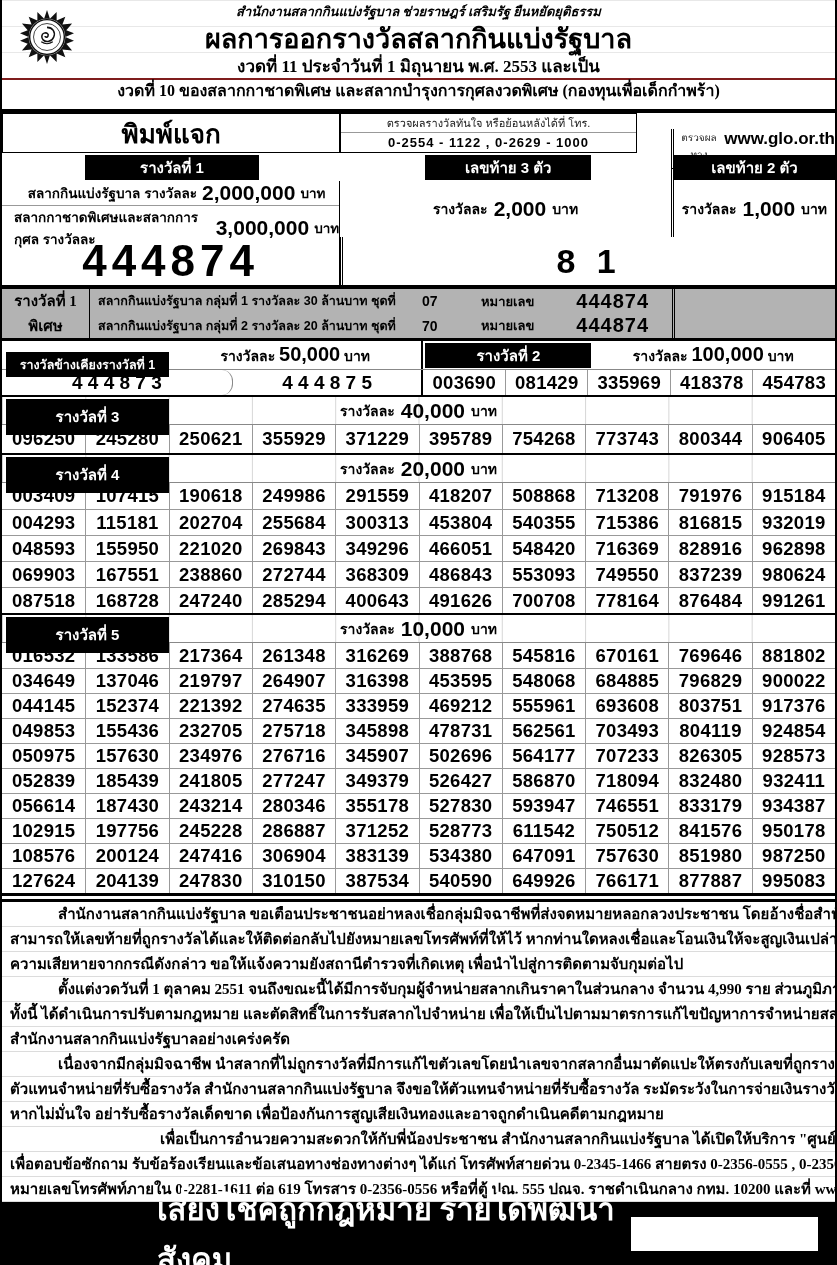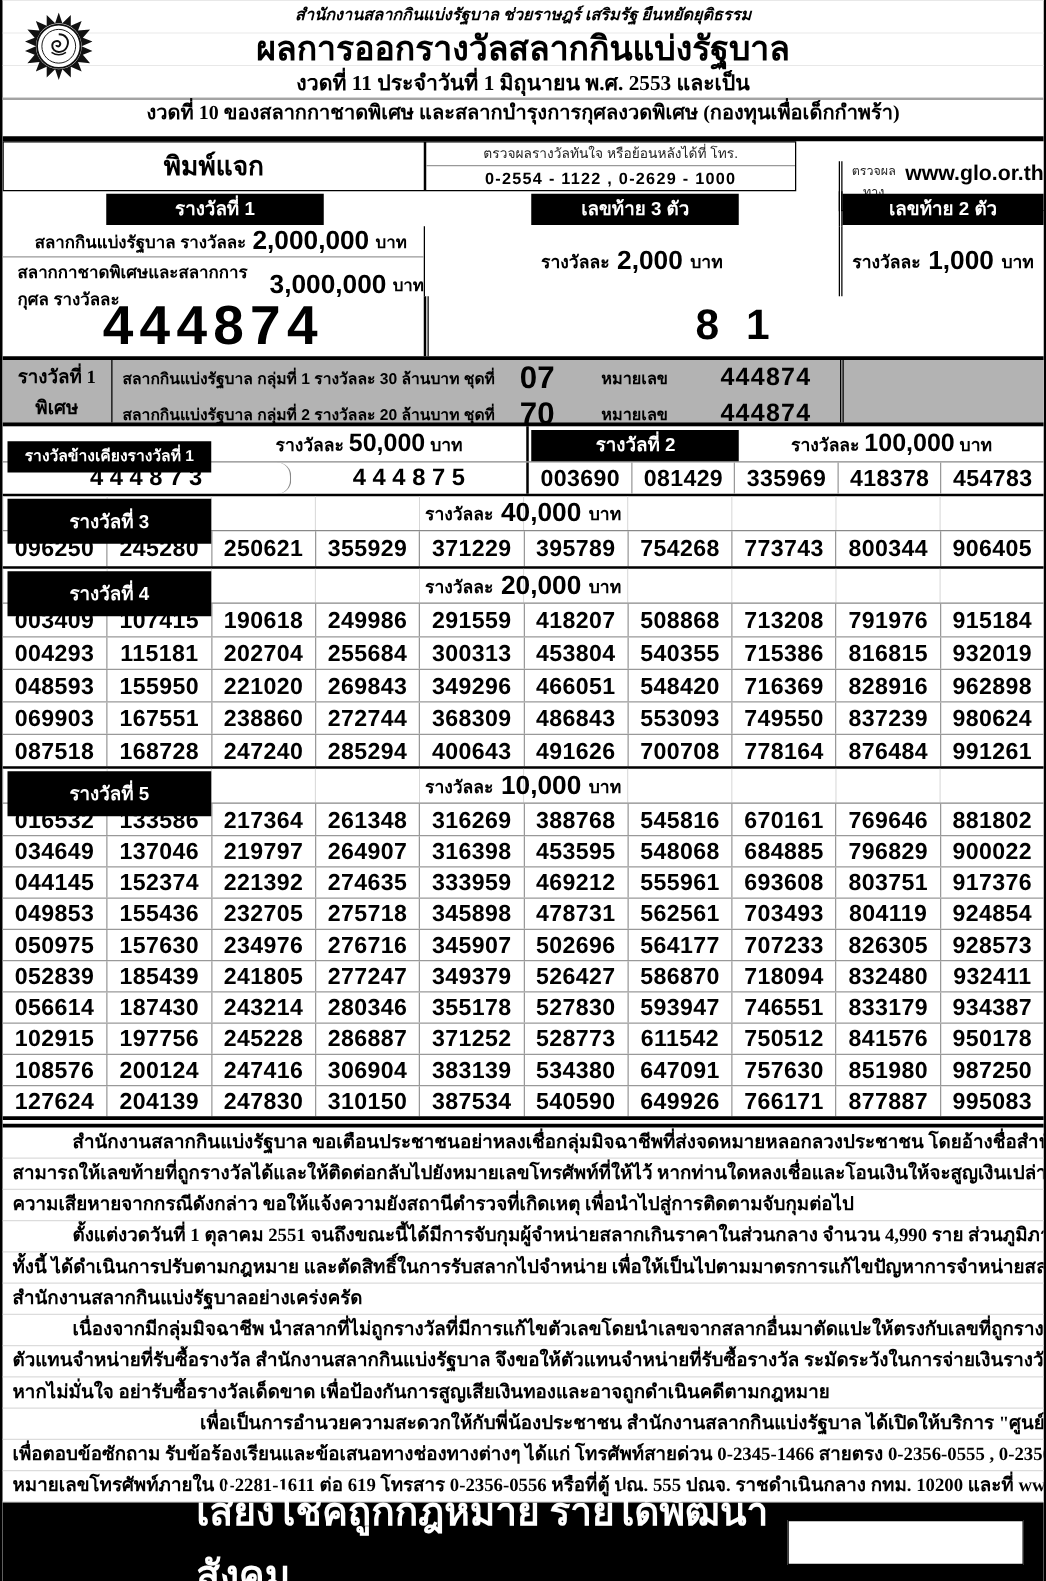--- a/index.html
+++ b/index.html
@@ -17,33 +17,33 @@
     background-image:linear-gradient(#e8e8e8 1px, transparent 1px);
     background-size:100% 26px;
   }
   .seal { position:absolute; left:18px; top:10px; width:54px; height:54px; }
   .motto { text-align:center; font-family:"Liberation Serif", serif; font-weight:bold; font-style:italic; font-size:13px; height:18px; line-height:16px; }
   .title { text-align:center; font-family:"Liberation Serif", serif; font-weight:bold; font-size:27px; height:34px; line-height:34px; }
   .drawline { text-align:center; font-family:"Liberation Serif", serif; font-weight:bold; font-size:17px; height:24px; line-height:22px; }
   .charity {
     height:36px; line-height:21px; text-align:center;
     font-family:"Liberation Serif", serif; font-weight:bold; font-size:16px;
-    border-top:2px solid #a3a3a3; border-bottom:4px solid #000;
+    border-top:2px solid #7f1d1d; border-bottom:4px solid #000;
   }
   
   .row3 { display:flex; }
   .colL { flex:0 0 40.6%; }
   .colM { flex:0 0 39.7%; }
   .colR { flex:1; border-left:3px double #000; }
   
   .contact { height:40px; }
   .c-left {
     border:1px solid #000; height:100%;
     display:flex; align-items:center; justify-content:center;
-    font-family:"Liberation Serif", serif; font-weight:bold; font-size:21px;
+    font-family:"Liberation Serif", serif; font-weight:bold; font-size:26px;
   }
   .c-mid { border:1px solid #000; height:100%; margin-right:34px; display:flex; flex-direction:column; }
   .c-mid-top { flex:1; border-bottom:1px solid #999; text-align:center; font-size:11px; line-height:18px; color:#222; }
   .c-mid-bot { flex:1; text-align:center; font-size:13px; line-height:19px; font-weight:bold; letter-spacing:1px; }
   .c-right { height:100%; border-bottom:1px solid #000; display:flex; flex-direction:row;margin-top:16px; }
   .c-right-top { flex:1; text-align:center; font-size:10px; line-height:17px; color:#222; }
   .c-right-bot { flex:1; text-align:center; font-size:17px; font-weight:bold; line-height:20px; }
   
   .banners { height:29px; }
   .banner {
@@ -71,21 +71,21 @@
   .td-number { height:100%; display:flex; align-items:center; justify-content:center; font-size:34px; font-weight:bold; letter-spacing:6px; }
   .sep4 { height:4px; background:#000; }
   
   .grayband { height:53px; background:#b3b3b3; border-bottom:3px solid #000; display:flex; }
   .g-main { flex:0 0 80.4%; display:flex; }
   .g-labels { width:88px; border-right:1px solid #000; display:flex; flex-direction:column; }
   .g-labels div { flex:1; display:flex; align-items:center; justify-content:center; font-weight:bold; font-size:15px; font-family:"Liberation Serif", serif; }
   .g-rows { flex:1; display:flex; flex-direction:column; }
   .g-row { flex:1; display:flex; align-items:center; }
   .g-desc { flex:1; padding-left:8px; font-size:12.5px; font-weight:bold; white-space:nowrap; }
-  .g-set { width:64px; text-align:center; font-size:25px; font-weight:bold; }
+  .g-set { width:64px; text-align:center; font-size:14px; font-weight:bold; }
   .g-numlab { width:92px; text-align:center; font-size:13px; font-weight:bold; }
   .g-num { width:118px; text-align:center; font-size:20px; font-weight:bold; letter-spacing:1px; }
   .g-right { flex:1; border-left:3px double #000; }
   
   .sidehdr { height:29px; display:flex; border-bottom:1px solid #888; }
   .sh-left { flex:0 0 50.6%; border-right:2px solid #000; display:flex; align-items:center; }
   .sh-right { flex:1; display:flex; align-items:center; }
   .badj { width:163px; margin-left:4px; height:25px; font-size:12.5px;margin-top:20px; }
   .bp2 { width:166px; margin-left:2px; height:25px; }
   .sh-amt { flex:1; text-align:center; font-size:14px; font-weight:bold; }

